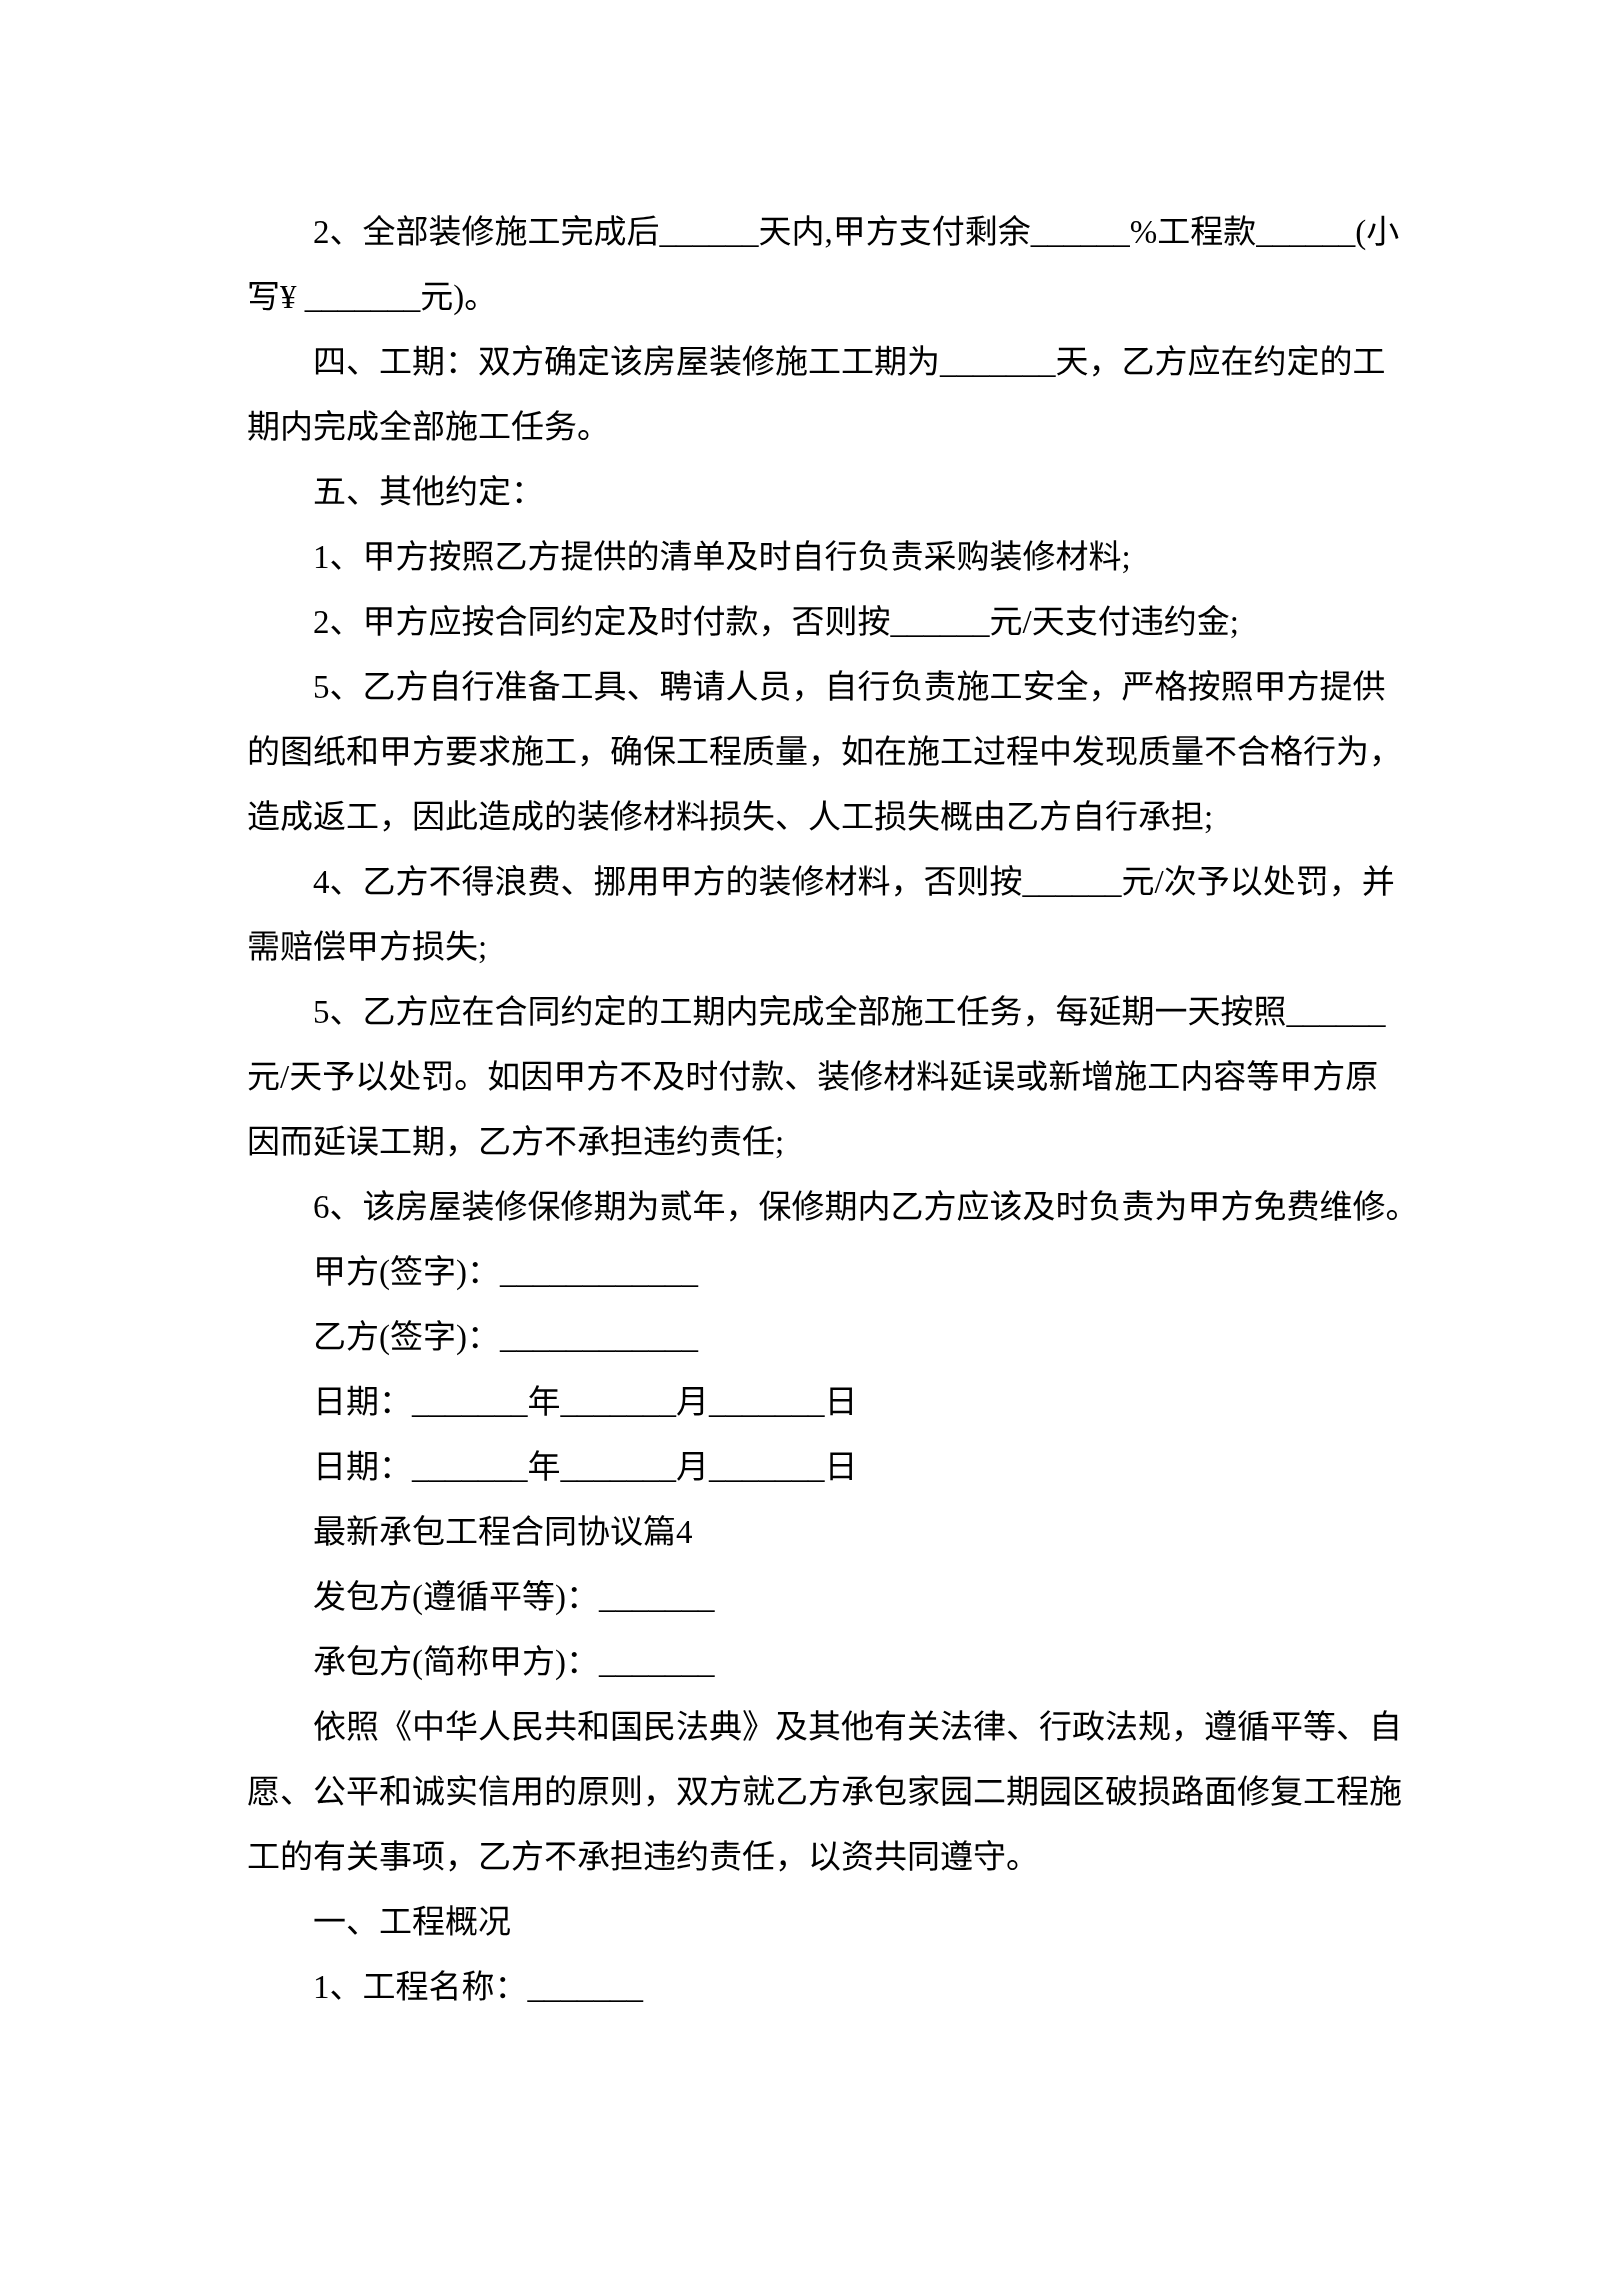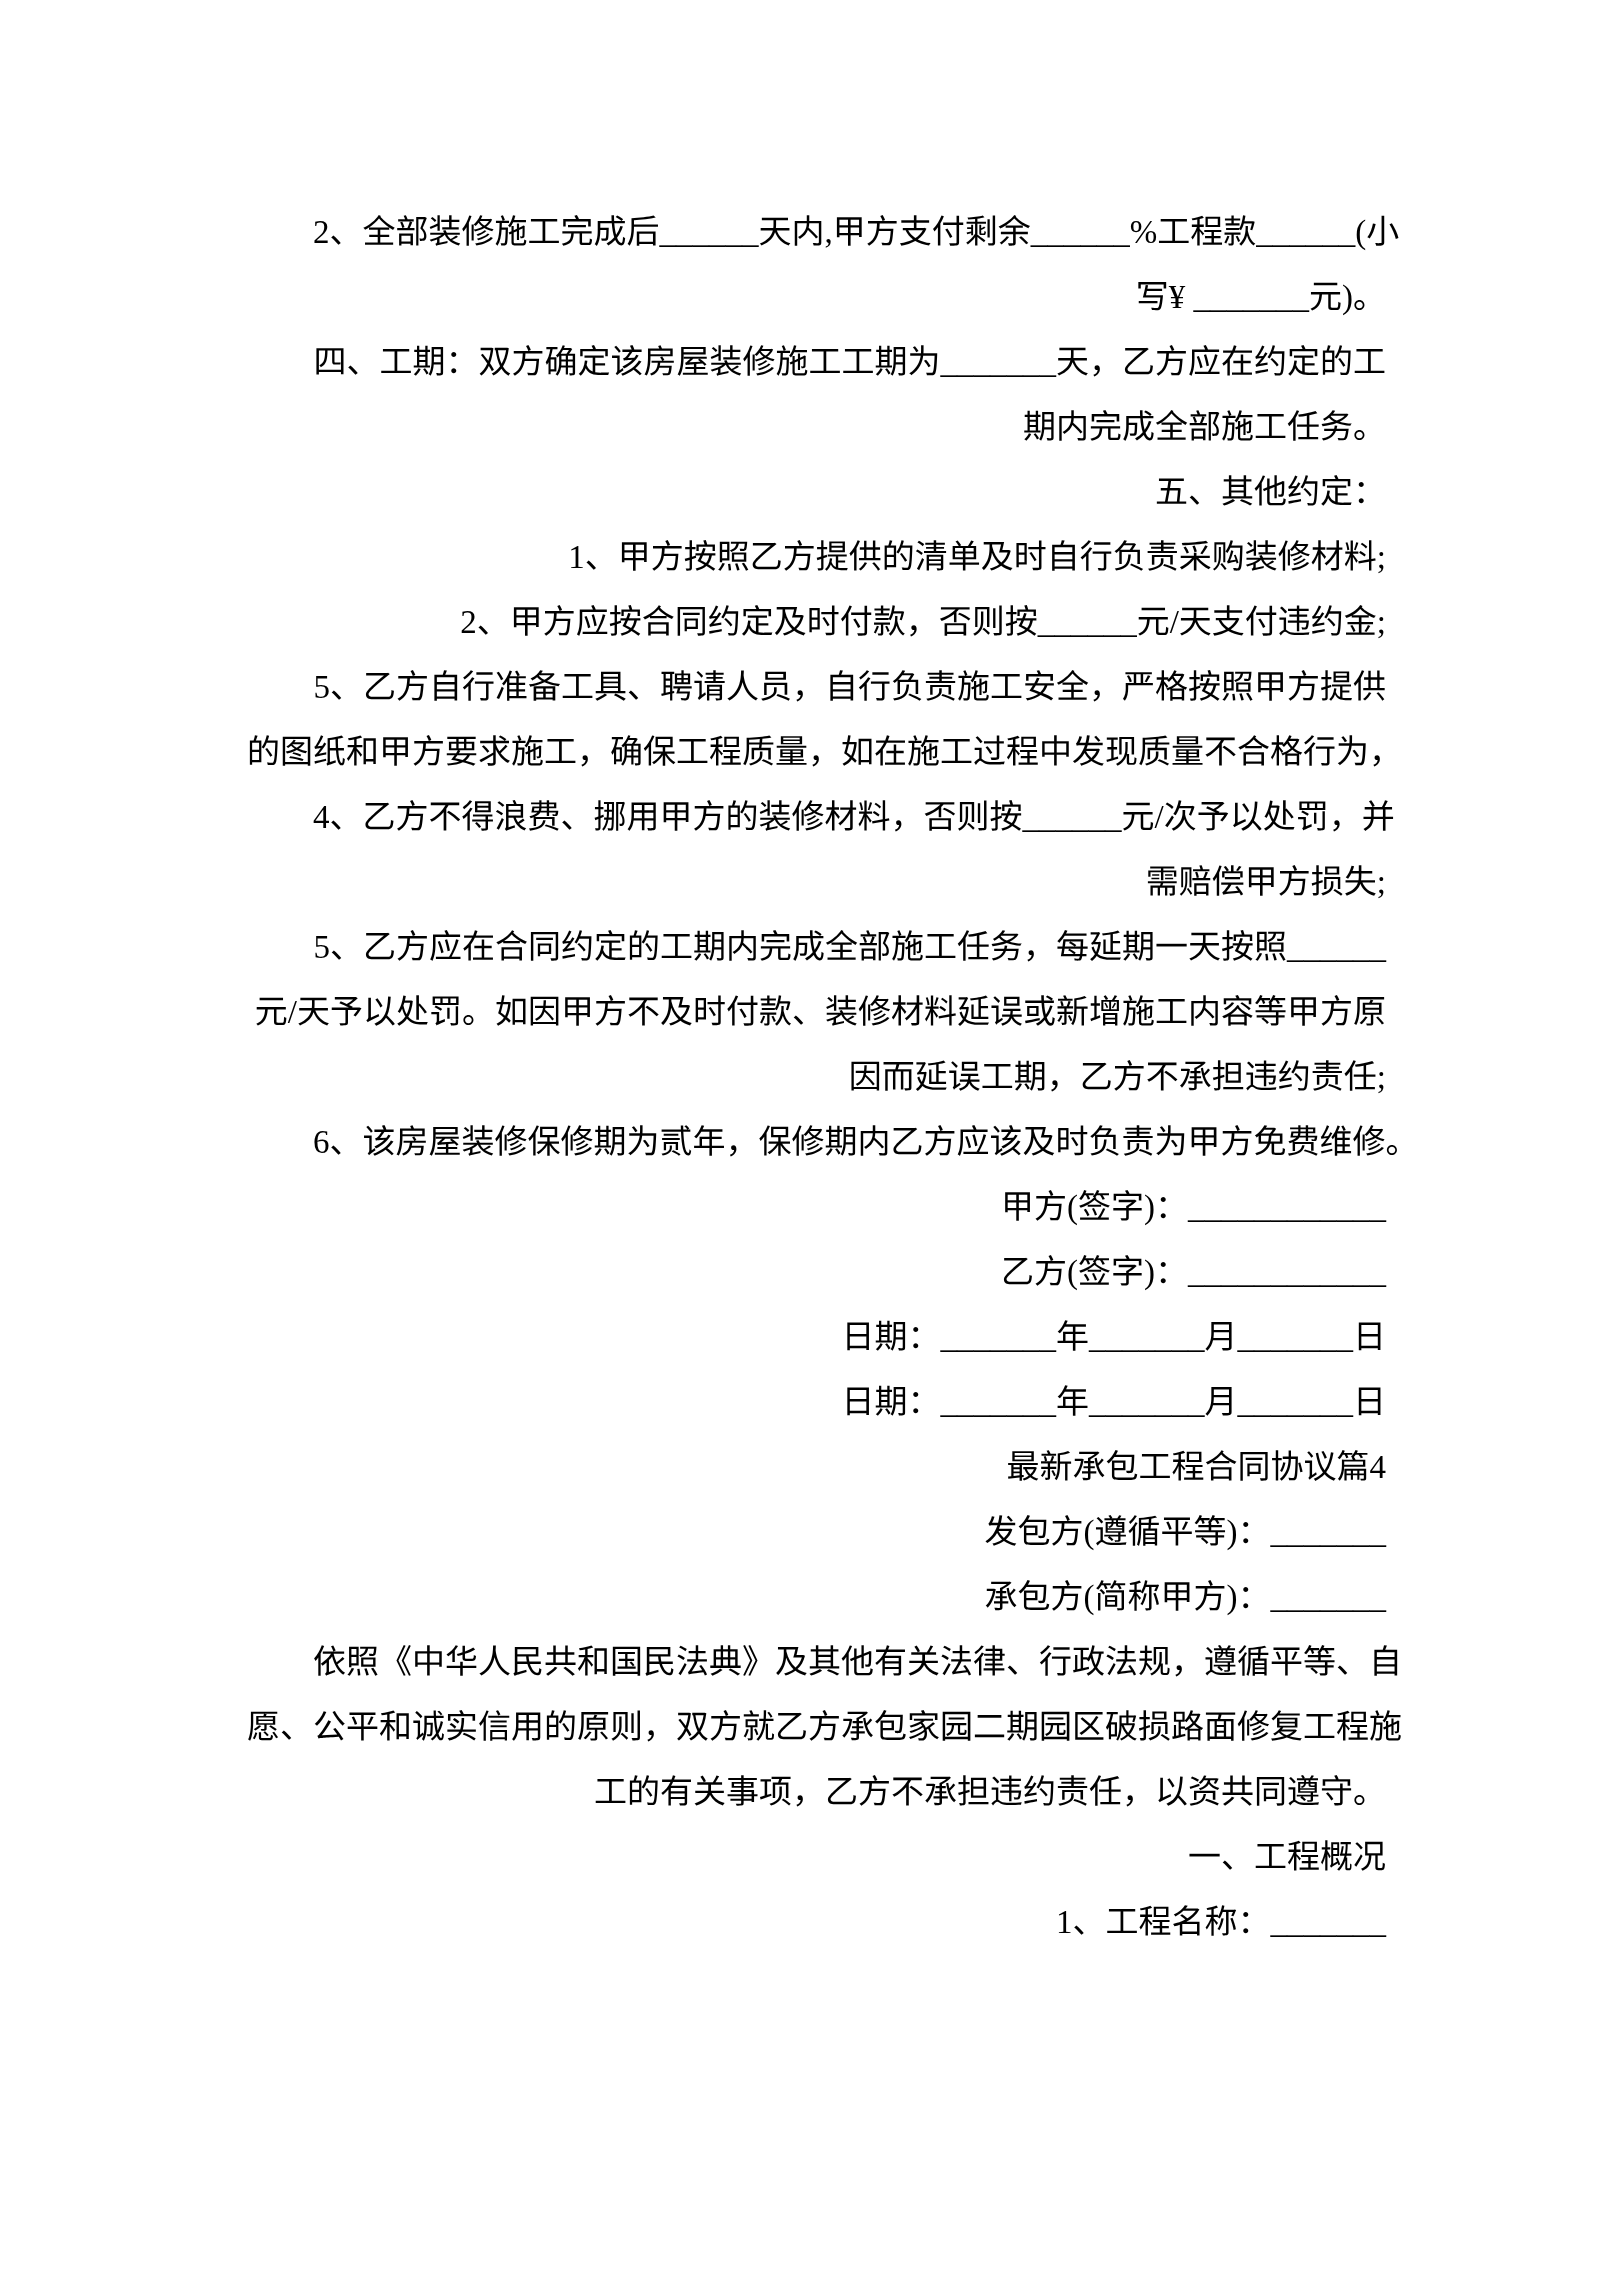--- a/index.html
+++ b/index.html
@@ -22,37 +22,37 @@
     top: 200px;
     width: 1139px;
   }
   .line {
     white-space: pre;
     font-size: 33px;
     line-height: 65px;
     height: 65px;
     color: #000000;
     letter-spacing: 0;
-    text-align: right;
   }
 </style>
 </head>
 <body>
 
 <div class="page">
   <div class="content">
       <div class="line fill">　　2、全部装修施工完成后______天内,甲方支付剩余______%工程款______(小</div>
       <div class="line">写¥ _______元)。</div>
       <div class="line fill">　　四、工期：双方确定该房屋装修施工工期为_______天，乙方应在约定的工</div>
       <div class="line">期内完成全部施工任务。</div>
       <div class="line">　　五、其他约定：</div>
       <div class="line">　　1、甲方按照乙方提供的清单及时自行负责采购装修材料;</div>
       <div class="line">　　2、甲方应按合同约定及时付款，否则按______元/天支付违约金;</div>
       <div class="line fill">　　5、乙方自行准备工具、聘请人员，自行负责施工安全，严格按照甲方提供</div>
       <div class="line fill">的图纸和甲方要求施工，确保工程质量，如在施工过程中发现质量不合格行为，</div>
+      <div class="line">造成返工，因此造成的装修材料损失、人工损失概由乙方自行承担;</div>
       <div class="line fill">　　4、乙方不得浪费、挪用甲方的装修材料，否则按______元/次予以处罚，并</div>
       <div class="line">需赔偿甲方损失;</div>
       <div class="line fill">　　5、乙方应在合同约定的工期内完成全部施工任务，每延期一天按照______</div>
       <div class="line fill">元/天予以处罚。如因甲方不及时付款、装修材料延误或新增施工内容等甲方原</div>
       <div class="line">因而延误工期，乙方不承担违约责任;</div>
       <div class="line fill">　　6、该房屋装修保修期为贰年，保修期内乙方应该及时负责为甲方免费维修。</div>
       <div class="line">　　甲方(签字)：____________</div>
       <div class="line">　　乙方(签字)：____________</div>
       <div class="line">　　日期：_______年_______月_______日</div>
       <div class="line">　　日期：_______年_______月_______日</div>

